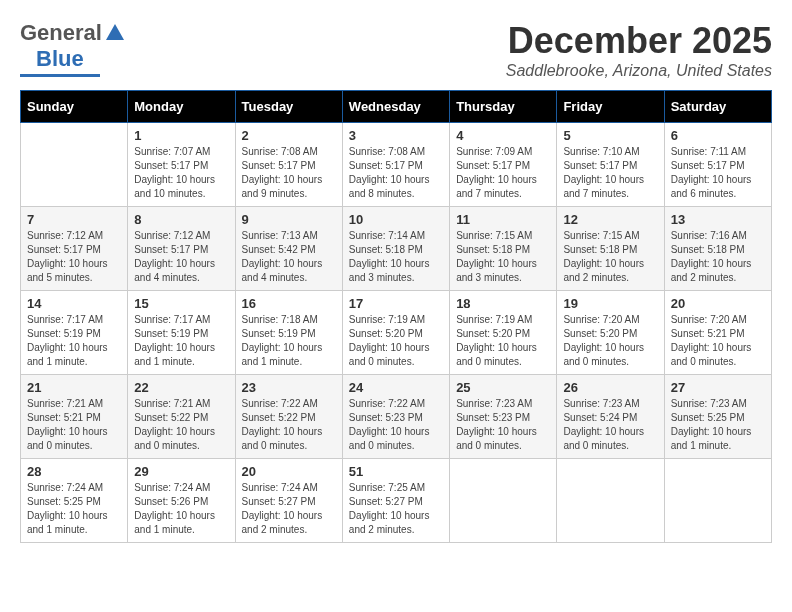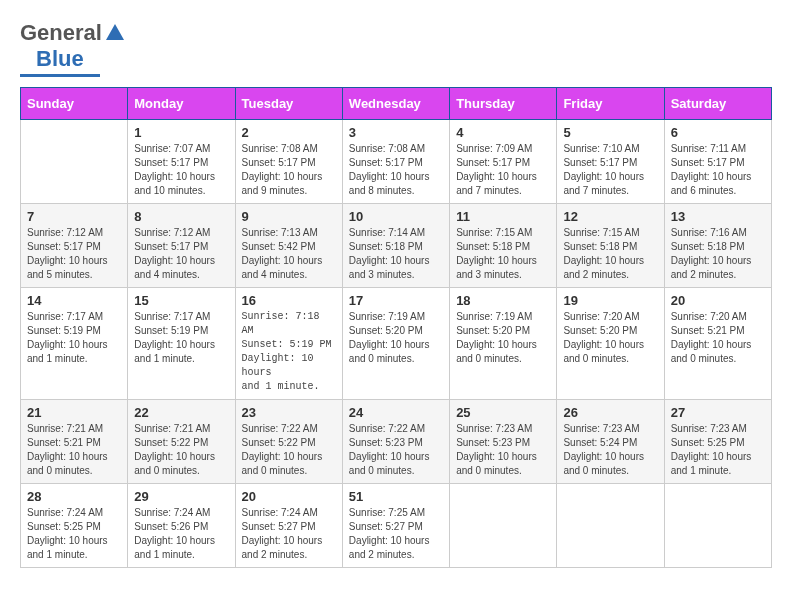--- a/index.html
+++ b/index.html
@@ -33,21 +33,21 @@
       font-size: 16px;
       color: #555;
       font-style: italic;
     }
     .calendar-table {
       width: 100%;
       border-collapse: collapse;
       border: 1px solid #ccc;
     }
     .calendar-table th {
-      background: #d946ef;
+      background: #000000;
       color: #fff;
       text-align: left;
       padding: 8px 6px;
       font-size: 13px;
       border: 1px solid #1a5a9e;
     }
     .calendar-table td {
       vertical-align: top;
       padding: 5px 6px;
       border: 1px solid #ccc;
@@ -85,20 +85,24 @@
       <span style="font-size:22px; font-weight:bold; color:#555;">General</span>
       <svg width="22" height="22" viewBox="0 0 22 22">
         <polygon points="11,2 20,18 2,18" fill="#2e6db4"></polygon>
       </svg>
     </div>
     <div style="display:flex; align-items:center;">
       <span style="font-size:22px; font-weight:bold; color:#2e6db4; margin-left:16px;">Blue</span>
     </div>
     <div style="height:3px; background:#2e6db4; width:80px; margin-top:2px;"></div>
   </div>
+  <div class="title-section">
+    <div class="calendar-title">December 2025</div>
+    <div class="calendar-subtitle">Saddlebrooke, Arizona, United States</div>
+  </div>
 </div>
 
 <table class="calendar-table">
   <thead>
     <tr>
     <th>Sunday</th>
         <th>Monday</th>
         <th>Tuesday</th>
         <th>Wednesday</th>
         <th>Thursday</th>
@@ -213,21 +217,21 @@
         </td>
         <td>
           <span class="day-number">15</span>
           <div class="day-info" style="white-space: pre-line;">Sunrise: 7:17 AM
 Sunset: 5:19 PM
 Daylight: 10 hours
 and 1 minute.</div>
         </td>
         <td>
           <span class="day-number">16</span>
-          <div class="day-info" style="white-space: pre-line; font-family: Liberation Mono, monospace;">Sunrise: 7:18 AM
+          <div class="day-info" style="white-space: pre-line;">Sunrise: 7:18 AM
 Sunset: 5:19 PM
 Daylight: 10 hours
 and 1 minute.</div>
         </td>
         <td>
           <span class="day-number">17</span>
           <div class="day-info" style="white-space: pre-line;">Sunrise: 7:19 AM
 Sunset: 5:20 PM
 Daylight: 10 hours
 and 0 minutes.</div>

